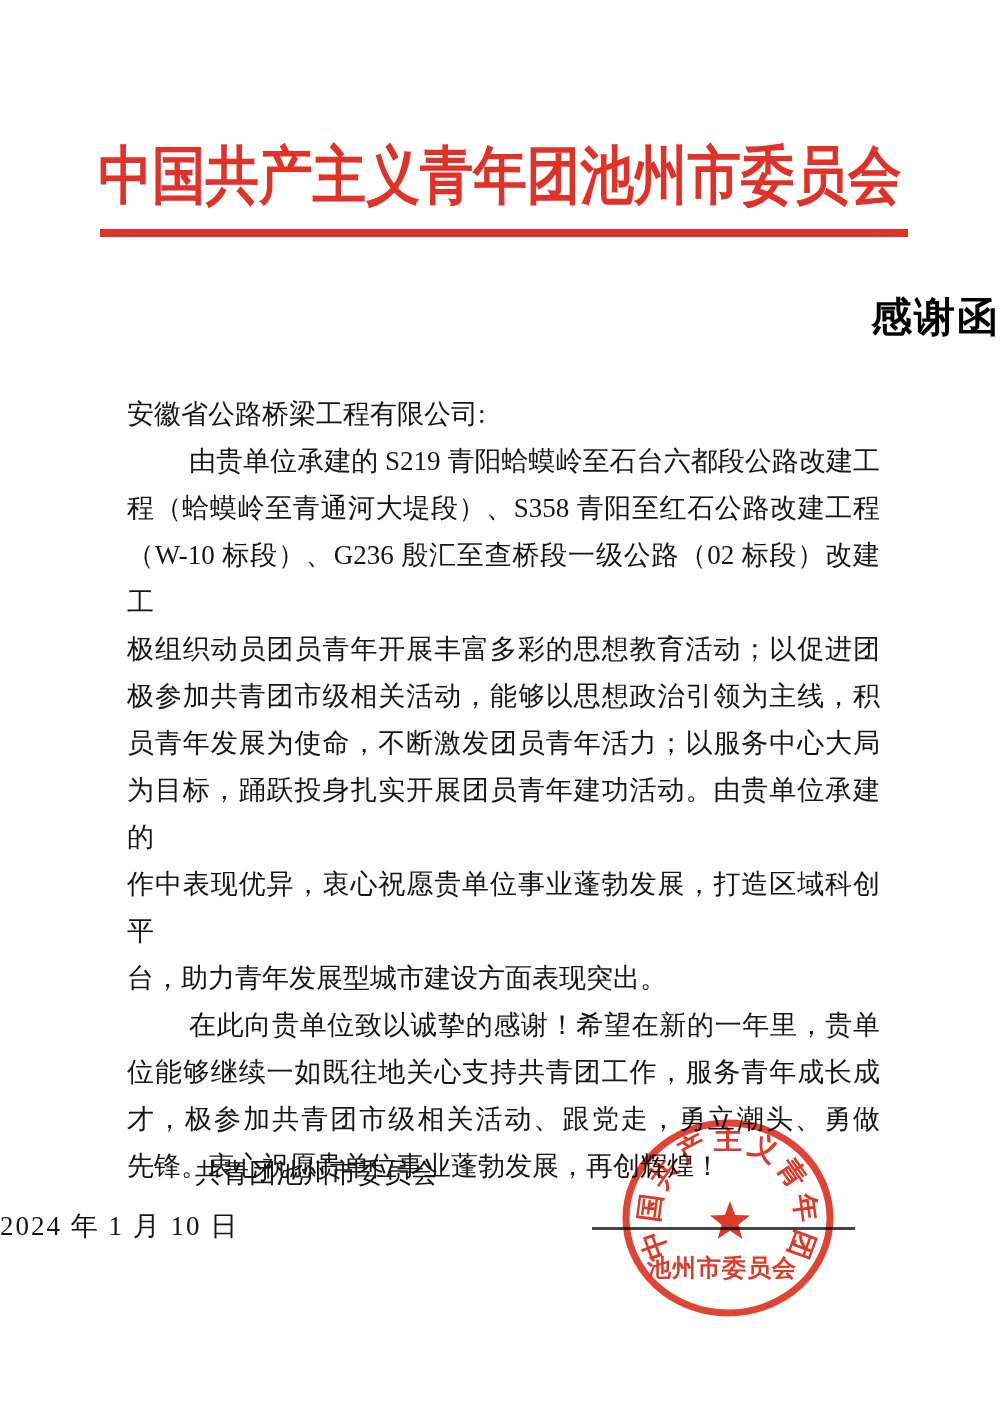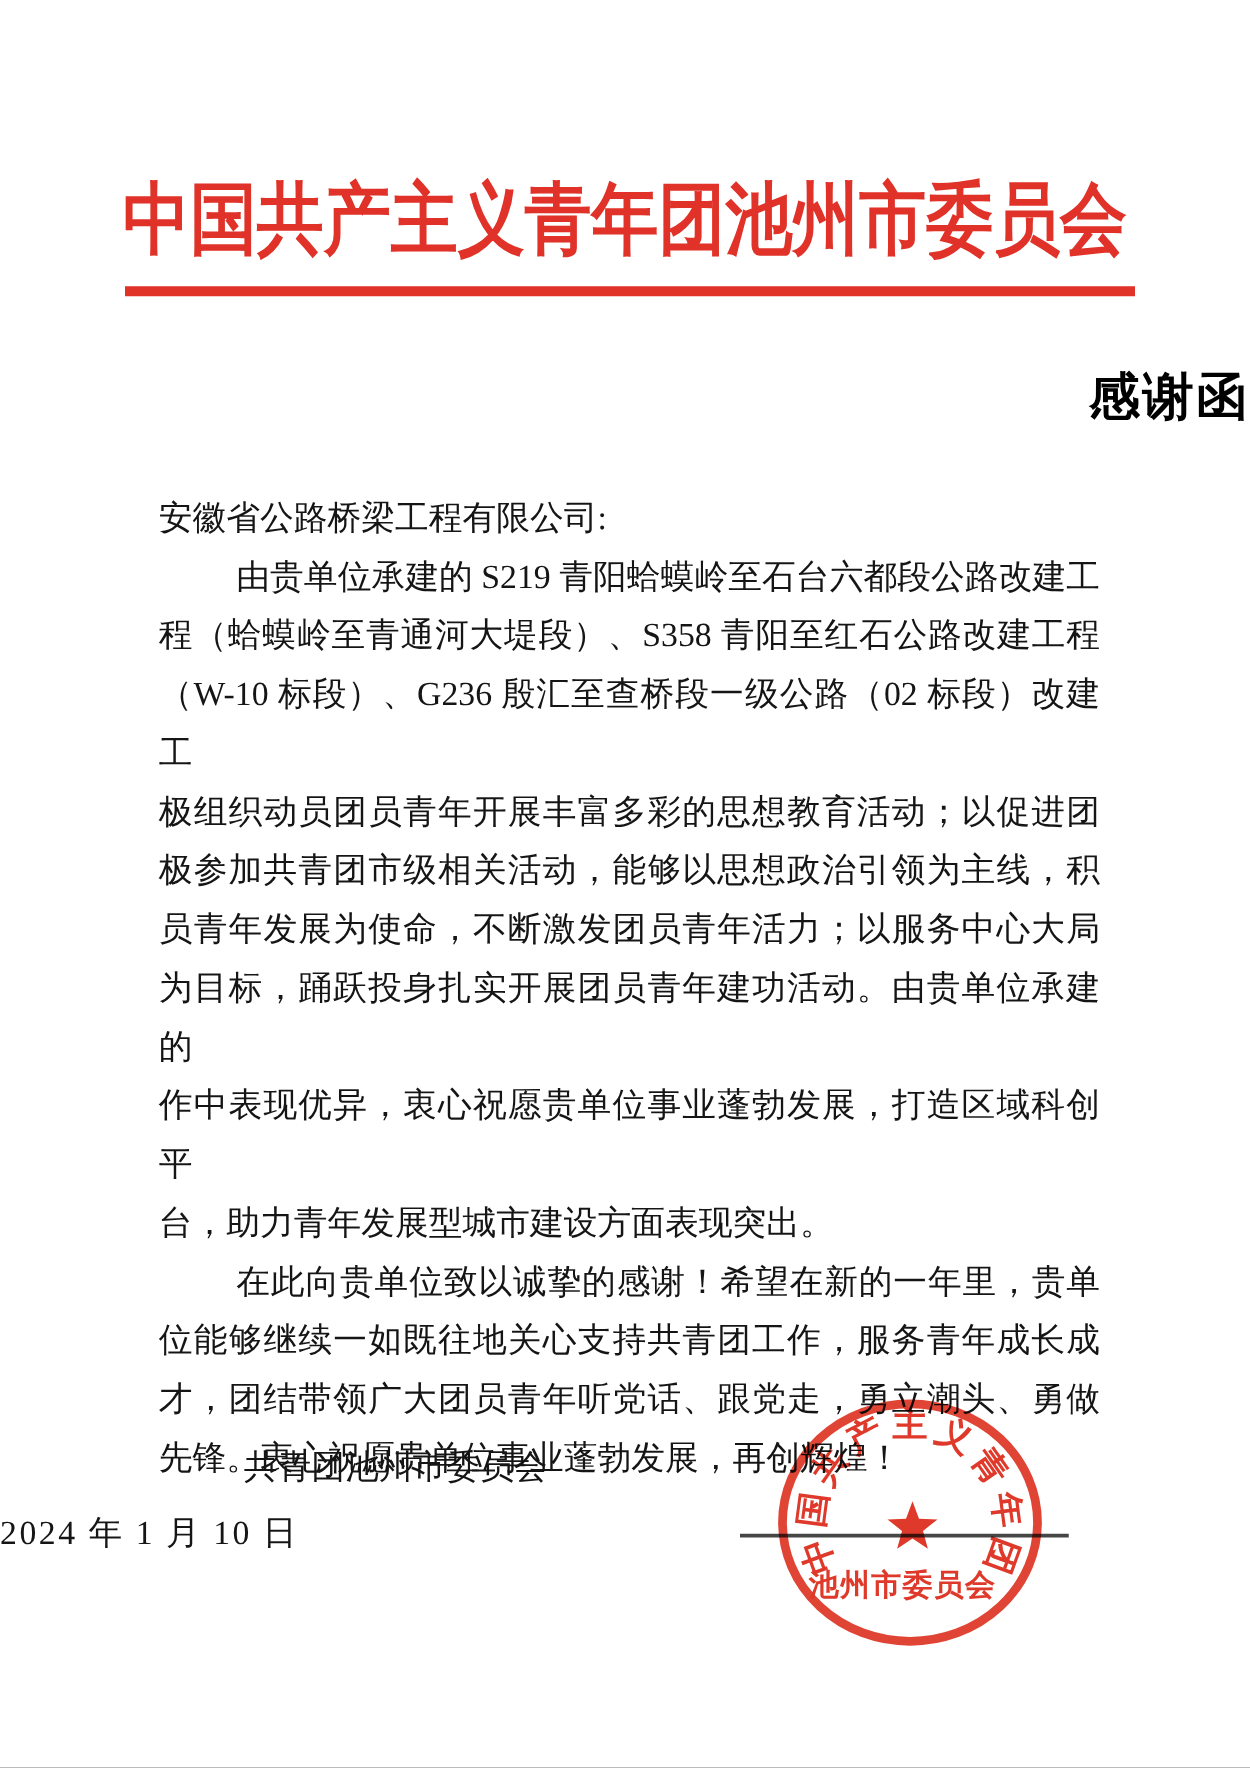--- a/index.html
+++ b/index.html
@@ -93,21 +93,21 @@
         <div class="line fill">极组织动员团员青年开展丰富多彩的思想教育活动；以促进团</div>
         <div class="line fill">极参加共青团市级相关活动，能够以思想政治引领为主线，积</div>
         <div class="line fill">员青年发展为使命，不断激发团员青年活力；以服务中心大局</div>
         <div class="line fill">为目标，踊跃投身扎实开展团员青年建功活动。由贵单位承建的</div>
         <div class="line fill">作中表现优异，衷心祝愿贵单位事业蓬勃发展，打造区域科创平</div>
         <div class="line">台，助力青年发展型城市建设方面表现突出。</div>
       </div>
     <div>
         <div class="line fill indent">在此向贵单位致以诚挚的感谢！希望在新的一年里，贵单</div>
         <div class="line fill">位能够继续一如既往地关心支持共青团工作，服务青年成长成</div>
-        <div class="line fill">才，团结带领广大团员青年听党话、跟党走，勇立潮头、勇做</div>
+        <div class="line fill">才，极参加共青团市级相关活动、跟党走，勇立潮头、勇做</div>
         <div class="line">先锋。衷心祝愿贵单位事业蓬勃发展，再创辉煌！</div>
       </div>
   </div>
 
   <div class="signature">共青团池州市委员会</div>
 
   <div class="date-rule"></div>
 
   <div class="date-line">2024 年 1 月 10 日</div>
 

